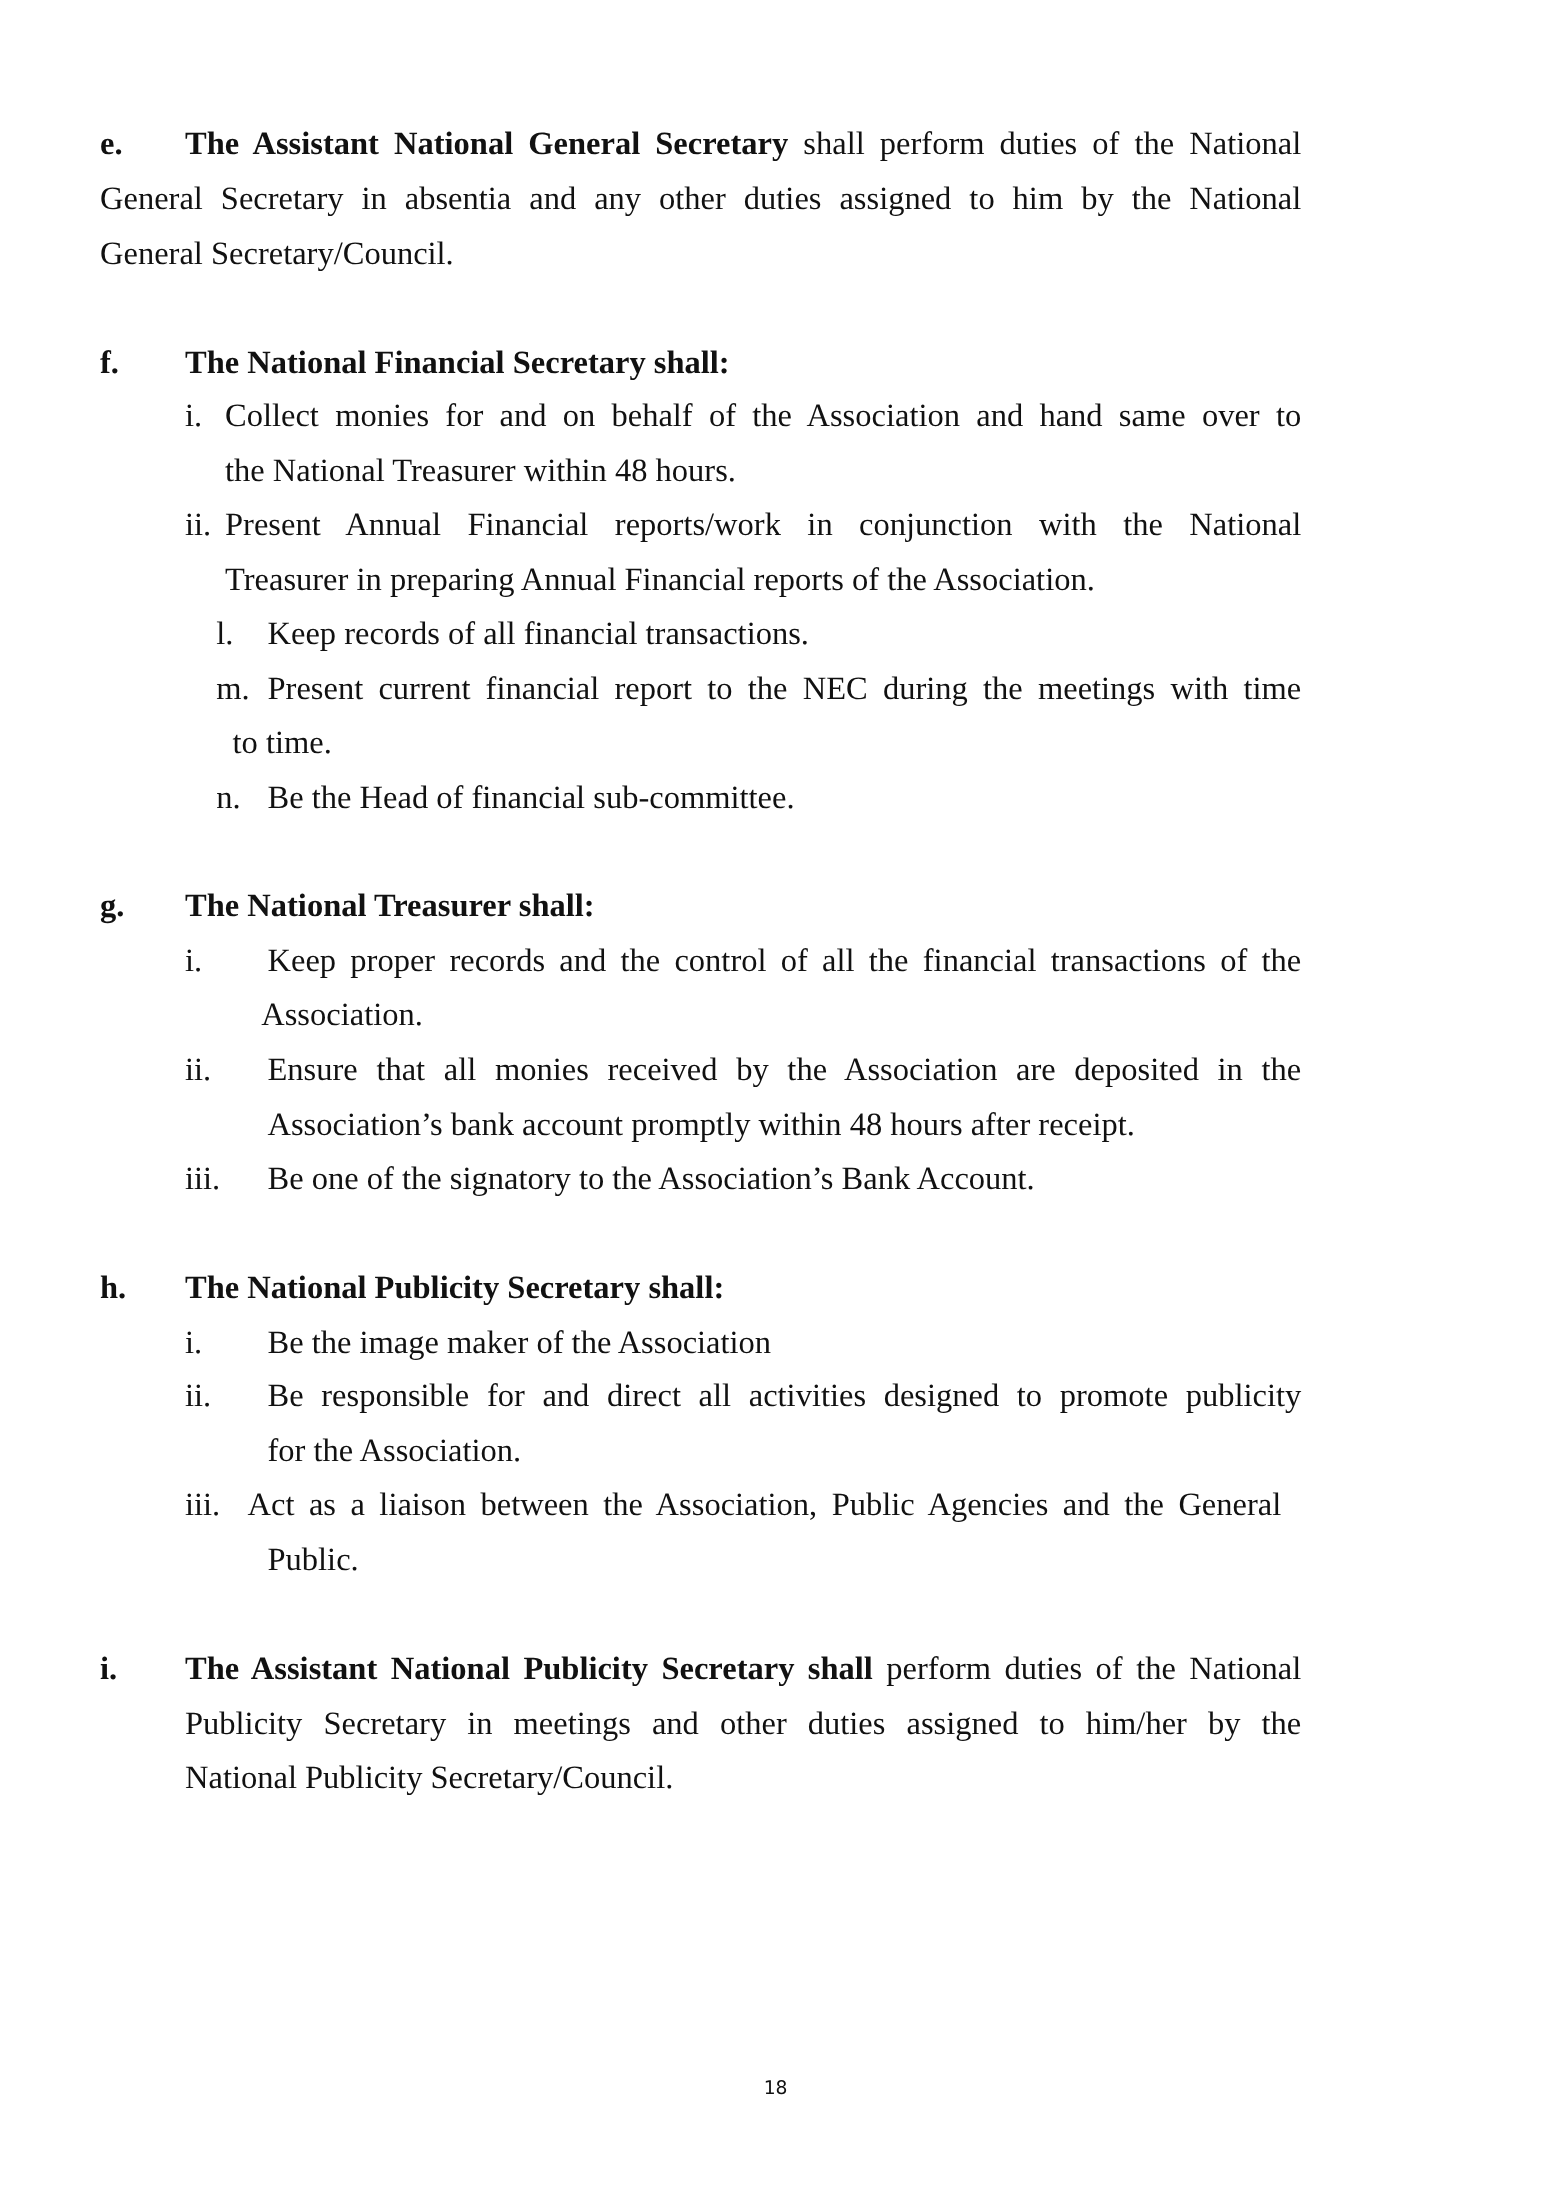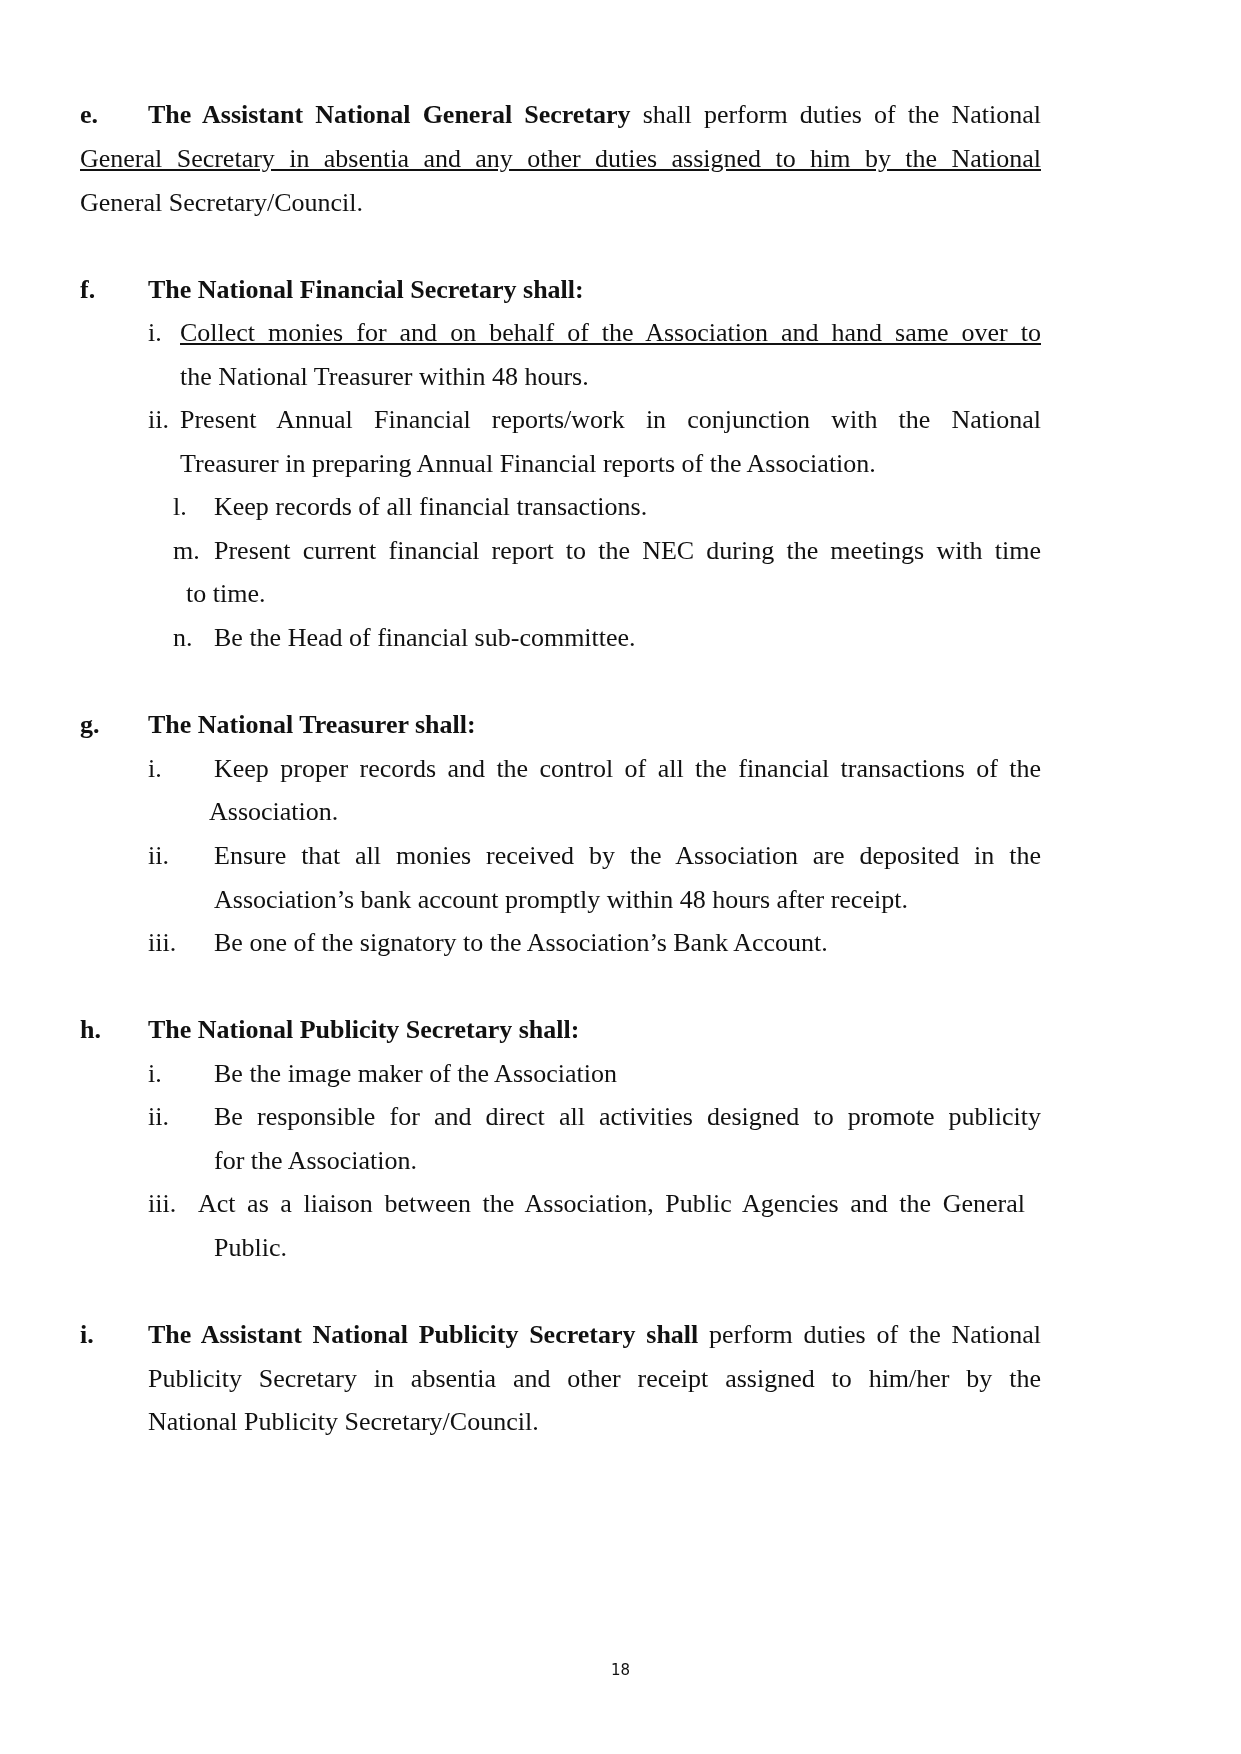--- a/index.html
+++ b/index.html
@@ -18,31 +18,31 @@
     }
   </style>
 </head>
 <body>
 
 <div class="page">
 
   <div>
     <span class="abs" style="left:80px; top:91px; font-weight:bold;">e.</span>
     <div class="abs full" style="left:148px; top:91px; width:893px;"><b>The Assistant National General Secretary</b> <span>shall perform duties of the National</span></div>
-    <div class="abs full" style="left:80px; top:135px; width:961px;text-decoration:underline;">General Secretary in absentia and any other duties assigned to him by the National</div>
+    <div class="abs full" style="left:80px; top:135px; width:961px;">General Secretary in absentia and any other duties assigned to him by the National</div>
     <div class="abs" style="left:80px; top:179px;">General Secretary/Council.</div>
   </div>
 
   <div>
     <span class="abs" style="left:80px; top:266px; font-weight:bold;">f.</span>
     <b class="abs" style="left:148px; top:266px;">The National Financial Secretary shall:</b>
 
     <div>
       <span class="abs" style="left:148px; top:309px;">i.</span>
-      <div class="abs full" style="left:180px; top:309px; width:861px;text-decoration:underline;">Collect monies for and on behalf of the Association and hand same over to</div>
+      <div class="abs full" style="left:180px; top:309px; width:861px;">Collect monies for and on behalf of the Association and hand same over to</div>
       <div class="abs" style="left:180px; top:353px;">the National Treasurer within 48 hours.</div>
     </div>
     <div>
       <span class="abs" style="left:148px; top:396px;">ii.</span>
       <div class="abs full" style="left:180px; top:396px; width:861px;">Present Annual Financial reports/work in conjunction with the National</div>
       <div class="abs" style="left:180px; top:440px;">Treasurer in preparing Annual Financial reports of the Association.</div>
     </div>
     <div>
       <span class="abs" style="left:173px; top:483px;">l.</span>
       <div class="abs" style="left:214px; top:483px;">Keep records of all financial transactions.</div>
@@ -94,18 +94,18 @@
     <div>
       <span class="abs" style="left:148px; top:1180px;">iii.</span>
       <div class="abs full" style="left:198px; top:1180px; width:827px;">Act as a liaison between the Association, Public Agencies and the General</div>
       <div class="abs" style="left:214px; top:1224px;">Public.</div>
     </div>
   </div>
 
   <div>
     <span class="abs" style="left:80px; top:1311px; font-weight:bold;">i.</span>
     <div class="abs full" style="left:148px; top:1311px; width:893px;"><b>The Assistant National Publicity Secretary shall</b> <span>perform duties of the National</span></div>
-    <div class="abs full" style="left:148px; top:1355px; width:893px;">Publicity Secretary in absentia and other receipt assigned to him/her by the</div>
+    <div class="abs full" style="left:148px; top:1355px; width:893px;">Publicity Secretary in meetings and other duties assigned to him/her by the</div>
     <div class="abs" style="left:148px; top:1398px;">National Publicity Secretary/Council.</div>
   </div>
 
   <div class="pnum">18</div>
 </div>
 
 </body></html>

